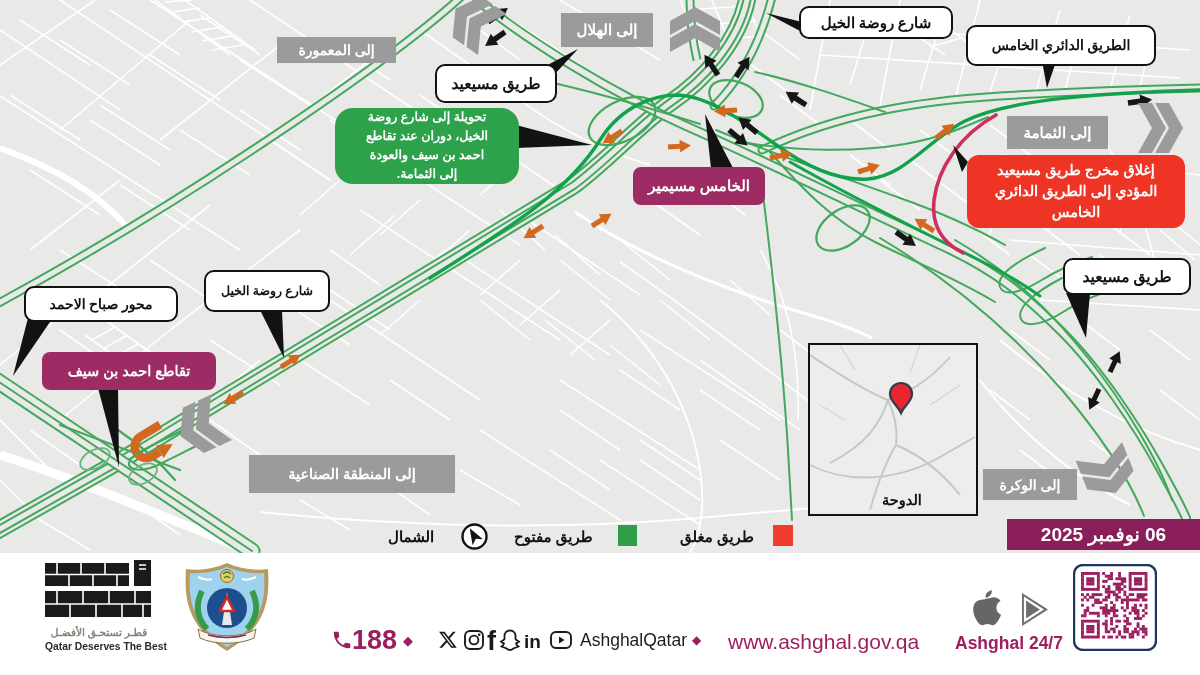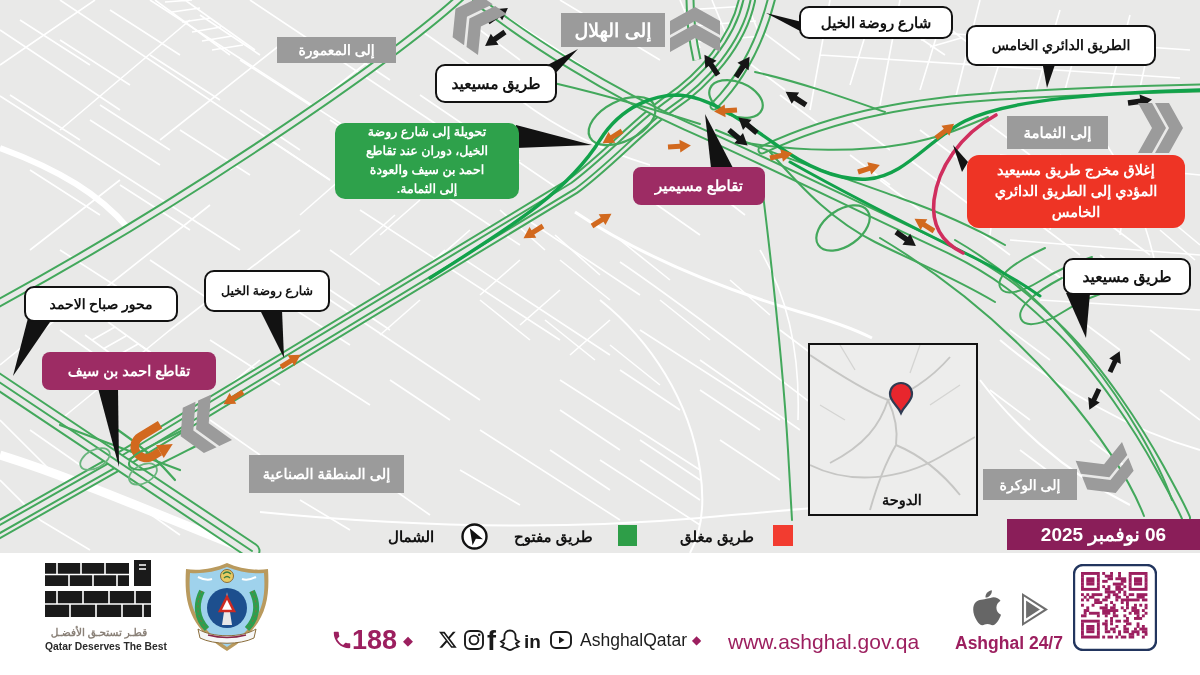--- a/index.html
+++ b/index.html
@@ -200,33 +200,33 @@
 <div class="lbl wb" style="left:966px;top:25px;width:190px;height:41px;font-size:14px;border-width:2px;">الطريق الدائري الخامس</div>
 
 <div class="lbl wb" style="left:24px;top:286px;width:154px;height:36px;font-size:14px;">محور صباح الاحمد</div>
 
 <div class="lbl wb" style="left:204px;top:270px;width:126px;height:42px;font-size:12.5px;">شارع روضة الخيل</div>
 
 <div class="lbl wb" style="left:1063px;top:258px;width:128px;height:37px;font-size:15.5px;">طريق مسيعيد</div>
 
 <div class="lbl gb" style="left:277px;top:37px;width:119px;height:26px;font-size:14px;">إلى المعمورة</div>
 
-<div class="lbl gb" style="left:561px;top:13px;width:104px;height:34px;font-size:19px;">إلى الهلال</div>
+<div class="lbl gb" style="left:561px;top:13px;width:92px;height:34px;font-size:15px;">إلى الهلال</div>
 
 <div class="lbl gb" style="left:1007px;top:116px;width:101px;height:33px;font-size:15px;">إلى الثمامة</div>
 
 <div class="lbl gb" style="left:983px;top:469px;width:94px;height:31px;font-size:14px;">إلى الوكرة</div>
 
-<div class="lbl gb" style="left:249px;top:455px;width:155px;height:38px;font-size:14.5px;">إلى المنطقة الصناعية</div>
-
-<div class="lbl pb" style="left:633px;top:167px;width:132px;height:38px;font-size:15px;">تقاطع مسيمير</div>
+<div class="lbl gb" style="left:249px;top:455px;width:206px;height:38px;font-size:14.5px;">إلى المنطقة الصناعية</div>
+
+<div class="lbl pb" style="left:633px;top:167px;width:132px;height:38px;font-size:15px;">الخامس مسيمير</div>
 
 <div class="lbl pb" style="left:42px;top:352px;width:174px;height:38px;font-size:14.5px;">تقاطع احمد بن سيف</div>
 
-<div class="lbl" style="left:335px;top:123px;width:184px;height:76px;background:#2ea14b;border-radius:10px;color:#fff;font-size:12.6px;line-height:19px;text-align:center;white-space:normal;">تحويلة إلى شارع روضة<br>الخيل، دوران عند تقاطع<br>احمد بن سيف والعودة<br>إلى الثمامة.</div>
+<div class="lbl" style="left:335px;top:108px;width:184px;height:76px;background:#2ea14b;border-radius:18px;color:#fff;font-size:12.6px;line-height:19px;text-align:center;white-space:normal;">تحويلة إلى شارع روضة<br>الخيل، دوران عند تقاطع<br>احمد بن سيف والعودة<br>إلى الثمامة.</div>
 
 <div class="lbl" style="left:967px;top:155px;width:218px;height:73px;background:#ee3425;border-radius:12px;color:#fff;font-size:14.5px;line-height:21px;text-align:center;white-space:normal;">إغلاق مخرج طريق مسيعيد<br>المؤدي إلى الطريق الدائري<br>الخامس</div>
 
 <div class="lbl" style="left:388px;top:526px;width:70px;height:21px;font-size:15px;color:#121212;justify-content:flex-end;">الشمال</div>
 
 <svg style="position:absolute;left:461px;top:523px" width="27" height="27" viewBox="0 0 27 27">
       <circle cx="13.5" cy="13.5" r="12" fill="#fff" stroke="#121212" stroke-width="2.4"></circle>
       <path d="M13.5,4 L19.5,20 L13.5,16.2 L7.5,20 Z" fill="#121212" transform="rotate(-30 13.5 13.5)"></path>
     </svg>
 

